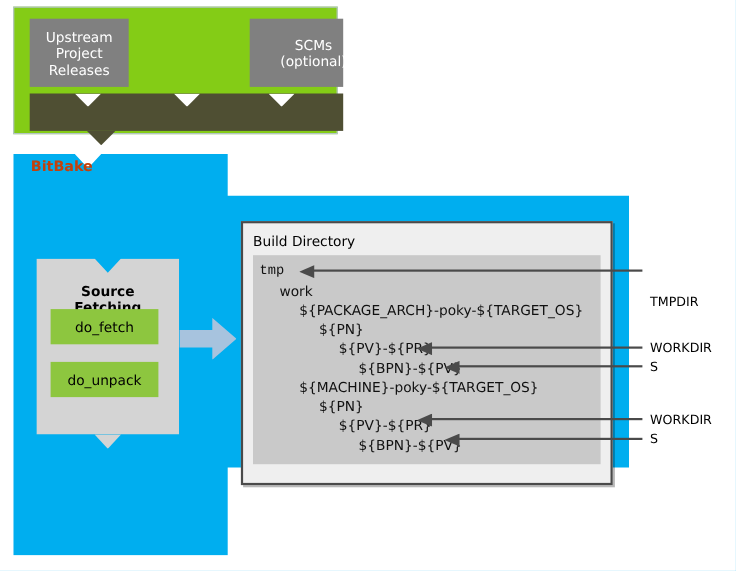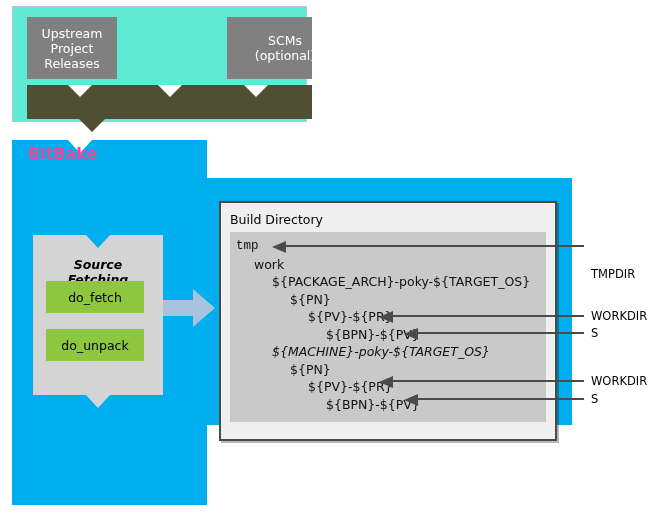--- a/index.html
+++ b/index.html
@@ -7,21 +7,21 @@
     width:669px;height:519px;position:relative;overflow:hidden;
     background:#ffffff;
     font-family:"DejaVu Sans","Liberation Sans",sans-serif;
     -webkit-font-smoothing:antialiased;
   }
   .abs{position:absolute;}
 
   
   #sources-container{
     left:12px;top:6px;width:295px;height:116px;
-    background:#5eead4;border:1px solid #b8c4d8;box-sizing:border-box;
+    background:#84cc16;border:1px solid #b8c4d8;box-sizing:border-box;
   }
   .source-box{
     position:absolute;top:10px;height:62px;background:#808080;
     color:#ffffff;font-size:12.5px;line-height:15px;text-align:center;
     display:flex;align-items:center;justify-content:center;
     box-sizing:border-box;
   }
   #source-box-0{left:14px;width:90px;}
   #source-box-1{left:114px;width:90px;}
   #source-box-2{left:214px;width:85px;padding-left:31px;}
@@ -59,21 +59,21 @@
       195px 0,
       195px 38px,
       560px 38px,
       560px 285px,
       195px 285px,
       195px 365px,
       0 365px
     );
   }
   #bitbake-label{
-    left:28px;top:144px;font-size:16px;font-weight:bold;color:#ec4899;
+    left:28px;top:144px;font-size:13px;font-weight:bold;color:#c2410c;
   }
 
   
   #source-fetching-card{
     left:33px;top:235px;width:130px;height:160px;background:#d4d4d4;
     clip-path:polygon(
       0 0,
       53px 0,
       65px 13px,
       77px 0,
@@ -84,21 +84,21 @@
       53px 160px,
       0 160px
     );
   }
   #source-fetching-point{
     left:86px;top:395px;width:24px;height:13px;background:#d4d4d4;
     clip-path:polygon(0 0,100% 0,50% 100%);
   }
   #source-fetching-title{
     left:42px;top:257px;width:112px;text-align:center;
-    font-size:12.5px;font-weight:bold;color:#000000;font-style:italic;
+    font-size:12.5px;font-weight:bold;color:#000000;
   }
   .task-box{
     position:absolute;left:46px;width:98px;height:32px;background:#8DC63F;
     color:#000000;font-size:12.5px;
     display:flex;align-items:center;justify-content:center;
   }
   #task-box-0{top:281px;}
   #task-box-1{top:329px;}
 
   
@@ -177,21 +177,21 @@
 <div class="abs" id="build-directory-panel"></div>
 <div class="abs" id="build-directory-title">Build Directory</div>
 <div class="abs" id="path-tree-panel"></div>
 <div class="abs" id="path-tree">
     <div class="path-line" style="padding-left: 0px; font-family: Liberation Mono, monospace;">tmp</div>
     <div class="path-line" style="padding-left: 18px;">work</div>
     <div class="path-line" style="padding-left: 36px;">${PACKAGE_ARCH}-poky-${TARGET_OS}</div>
     <div class="path-line" style="padding-left: 54px;">${PN}</div>
     <div class="path-line" style="padding-left: 72px;">${PV}-${PR}</div>
     <div class="path-line" style="padding-left: 90px;">${BPN}-${PV}</div>
-    <div class="path-line" style="padding-left: 36px; font-style: italic;">${MACHINE}-poky-${TARGET_OS}</div>
+    <div class="path-line" style="padding-left: 36px;">${MACHINE}-poky-${TARGET_OS}</div>
     <div class="path-line" style="padding-left: 54px;">${PN}</div>
     <div class="path-line" style="padding-left: 72px;">${PV}-${PR}</div>
     <div class="path-line" style="padding-left: 90px;">${BPN}-${PV}</div>
   </div>
 
 <div class="abs" id="callout-layer">
     <div class="callout-head" style="left: 272px; top: 241px;"></div>
     <div class="callout-line" style="left: 285px; top: 245px; width: 299px;"></div>
     <div class="callout-label" style="left: 591px; top: 239px; margin-top: 28px;">TMPDIR</div>
     <div class="callout-head" style="left: 379px; top: 311px;"></div>

